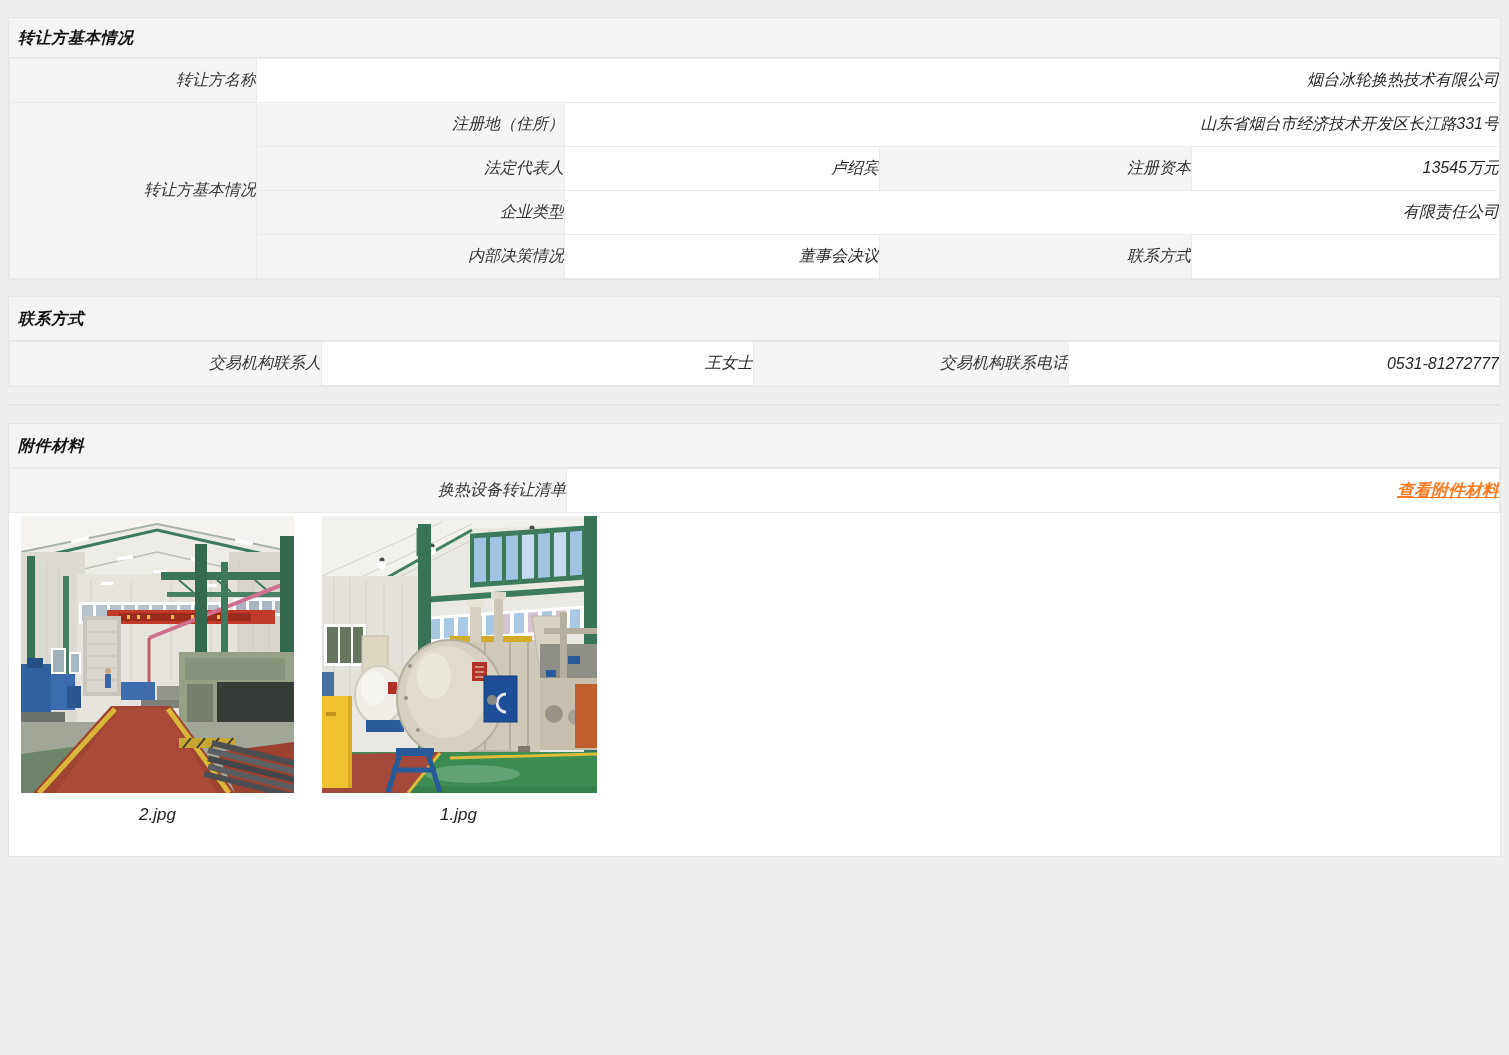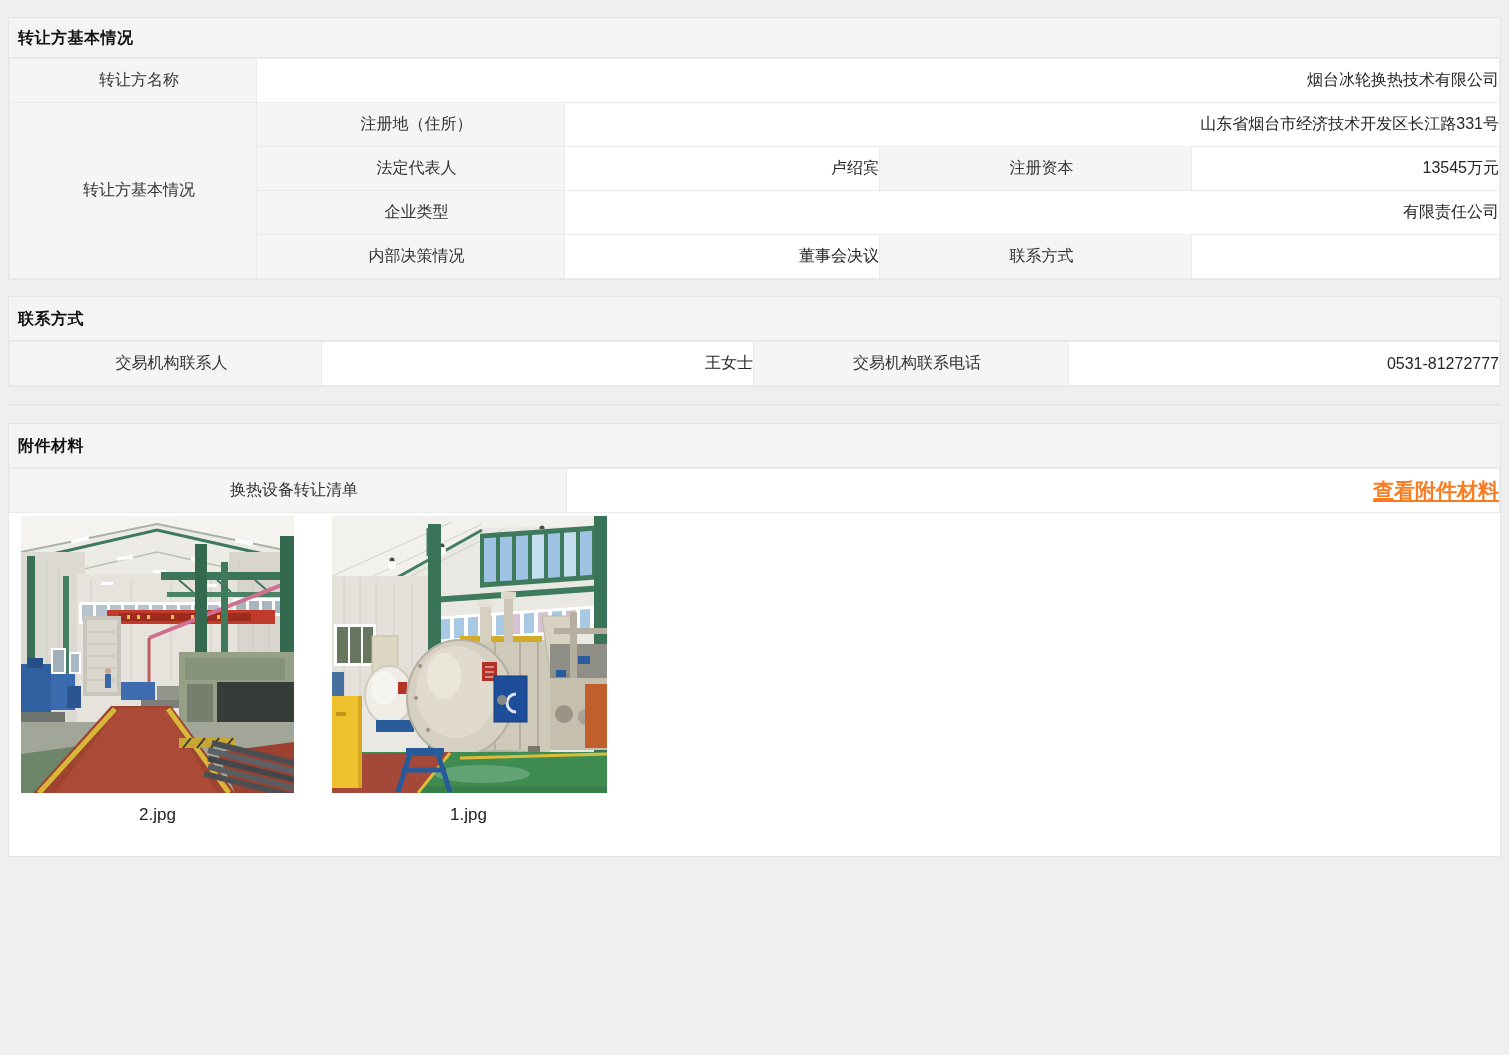--- a/index.html
+++ b/index.html
@@ -2,53 +2,53 @@
 <html lang="zh"><head>
 <meta charset="utf-8">
 <style>
   * { margin:0; padding:0; box-sizing:border-box; }
   html,body { width:1509px; height:1055px; overflow:hidden; }
   body {
     font-family:"Liberation Sans","DejaVu Sans",sans-serif;
     background:#efefef;
     color:#262626;
   }
-  .page { width:1509px; height:1055px; padding:17px 8px 0 8px; }
+  .page { width:1509px; height:1055px; padding:17px 8px 0 8px;font-style:italic; }
   .card { background:#ffffff; border:1px solid #e6e6e6; }
   .gap17 { height:16px; }
   .gap18 { height:17px; }
   .sec-header {
     background:#f4f4f4;
     border-bottom:1px solid #e6e6e6;
     height:40px; line-height:40px;
     padding-left:9px;
     font-size:16px; font-weight:bold; color:#111111;
     letter-spacing:0.5px;
   }
   .sec-header.tall { height:44px; line-height:44px; }
   table.grid { width:100%; border-collapse:collapse; table-layout:fixed; }
   table.grid td {
     border:1px solid #ebebeb;
     height:44px;
     font-size:16px;
     vertical-align:middle;
     overflow:hidden; white-space:nowrap;
   }
-  td.lbl { background:#f5f5f5; text-align:center; color:#333333;padding-left:12px; }
+  td.lbl { background:#f5f5f5; text-align:right; color:#333333;padding-left:12px; }
   td.val { background:#ffffff; text-align:right; padding-left:13px; color:#262626; }
   td.center-val { background:#ffffff; text-align:center; color:#262626; }
   .view-link {
-    color:#fb7b21; font-size:21px; font-weight:bold;
+    color:#fb7b21; font-size:17px; font-weight:bold;
     text-decoration:underline; cursor:pointer;
   }
   .attach-row td { height:48px; }
   .photos { height:343px; padding:3px 0 0 12px; background:#ffffff; font-size:0; }
   .photo {
     display:inline-block; vertical-align:top;
-    width:273px; margin-right:38px; cursor:pointer;
+    width:273px; margin-right:28px; cursor:pointer;
   }
   .photo svg { display:block; }
   .photo figcaption {
     margin-top:12px; text-align:center;
     font-size:17px; color:#222222; cursor:default;
   }
 </style>
 </head>
 <body>
 

